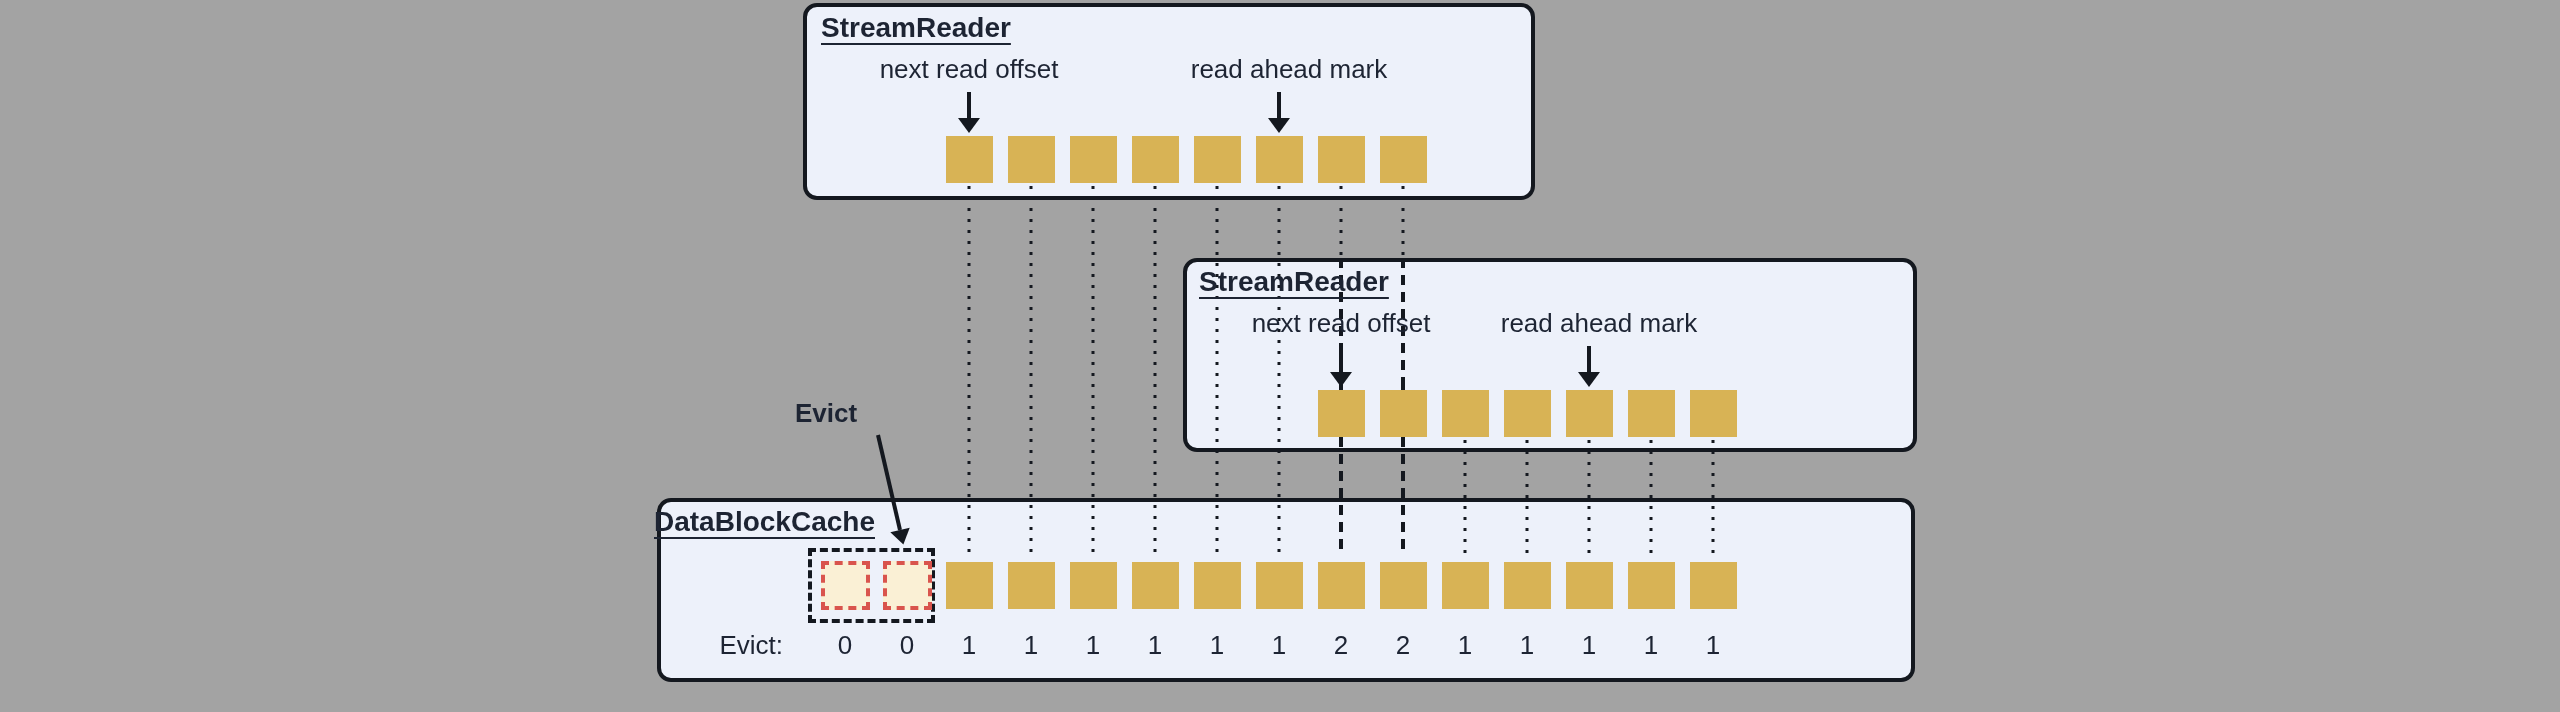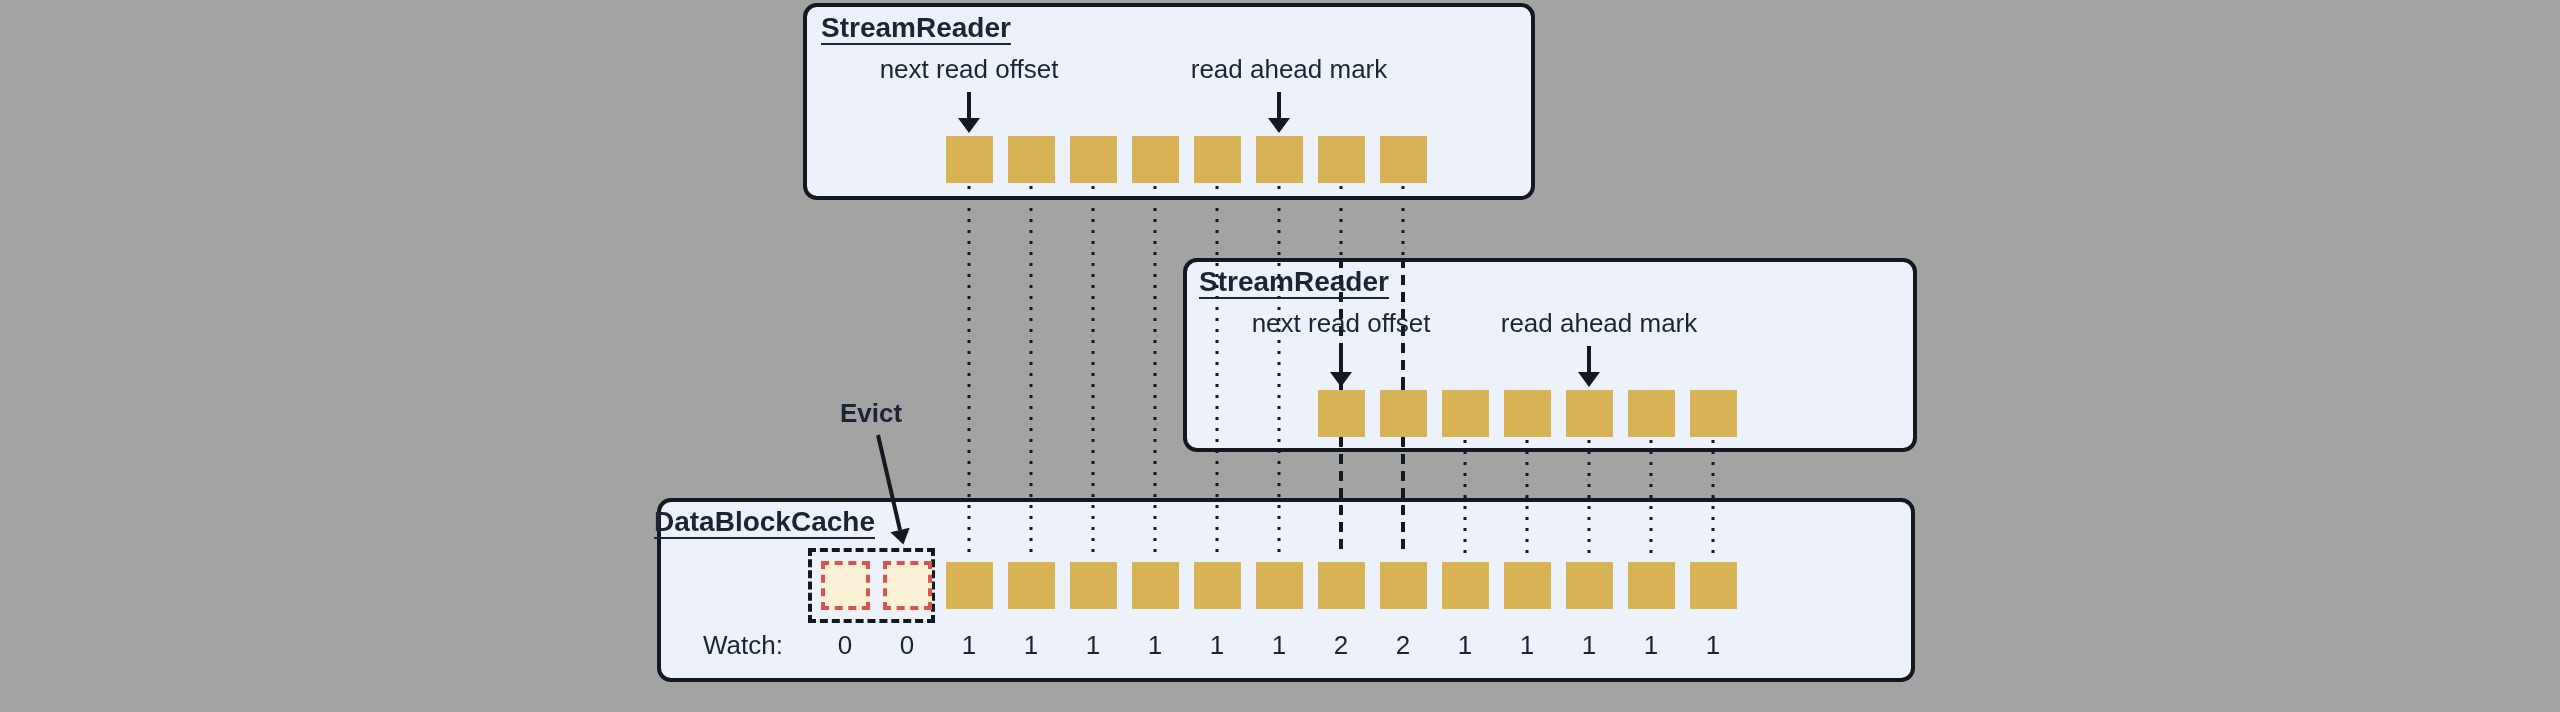--- a/index.html
+++ b/index.html
@@ -67,26 +67,26 @@
     <div class="title" style="left:821px;top:12px;">StreamReader</div>
     <div class="lbl" id="r1-next-lbl" style="left: 969px; top: 54px;">next read offset</div>
     <div class="lbl" id="r1-mark-lbl" style="left: 1289px; top: 54px;">read ahead mark</div>
 
     <div class="title" style="left:1199px;top:266px;">StreamReader</div>
     <div class="lbl" id="r2-next-lbl" style="left: 1341px; top: 308px;">next read offset</div>
     <div class="lbl" id="r2-mark-lbl" style="left: 1599px; top: 308px;">read ahead mark</div>
 
     <div class="title" style="left:654px;top:506px;">DataBlockCache</div>
     <div class="evict-rect"></div>
-    <div class="evict-lbl" style="left:871px;top:398px;">Evict</div>
+    <div class="evict-lbl" style="left:826px;top:398px;">Evict</div>
     <svg style="position:absolute;left:850px;top:430px;" width="70" height="122" viewBox="0 0 70 122">
       <line x1="28" y1="5" x2="50" y2="100" stroke="#14181f" stroke-width="4"></line>
       <polygon points="53.4,114.6 59.7,97.7 40.3,102.3" fill="#14181f"></polygon>
     </svg>
-    <div class="watch-lbl">Watch:</div>
+    <div class="watch-lbl">Evict:</div>
   <div class="arrow" style="left: 969px; top: 92px;">
         <div class="arrow-stem" style="position: static;"></div>
         <div class="arrow-head" style="position: static;"></div>
       </div>
       <div class="arrow" style="left: 1279px; top: 92px;">
         <div class="arrow-stem" style="position: static;"></div>
         <div class="arrow-head" style="position: static;"></div>
       </div>
       <div class="sq" style="left: 946px; top: 136px;"></div>
       <div class="sq" style="left: 1008px; top: 136px;"></div>

